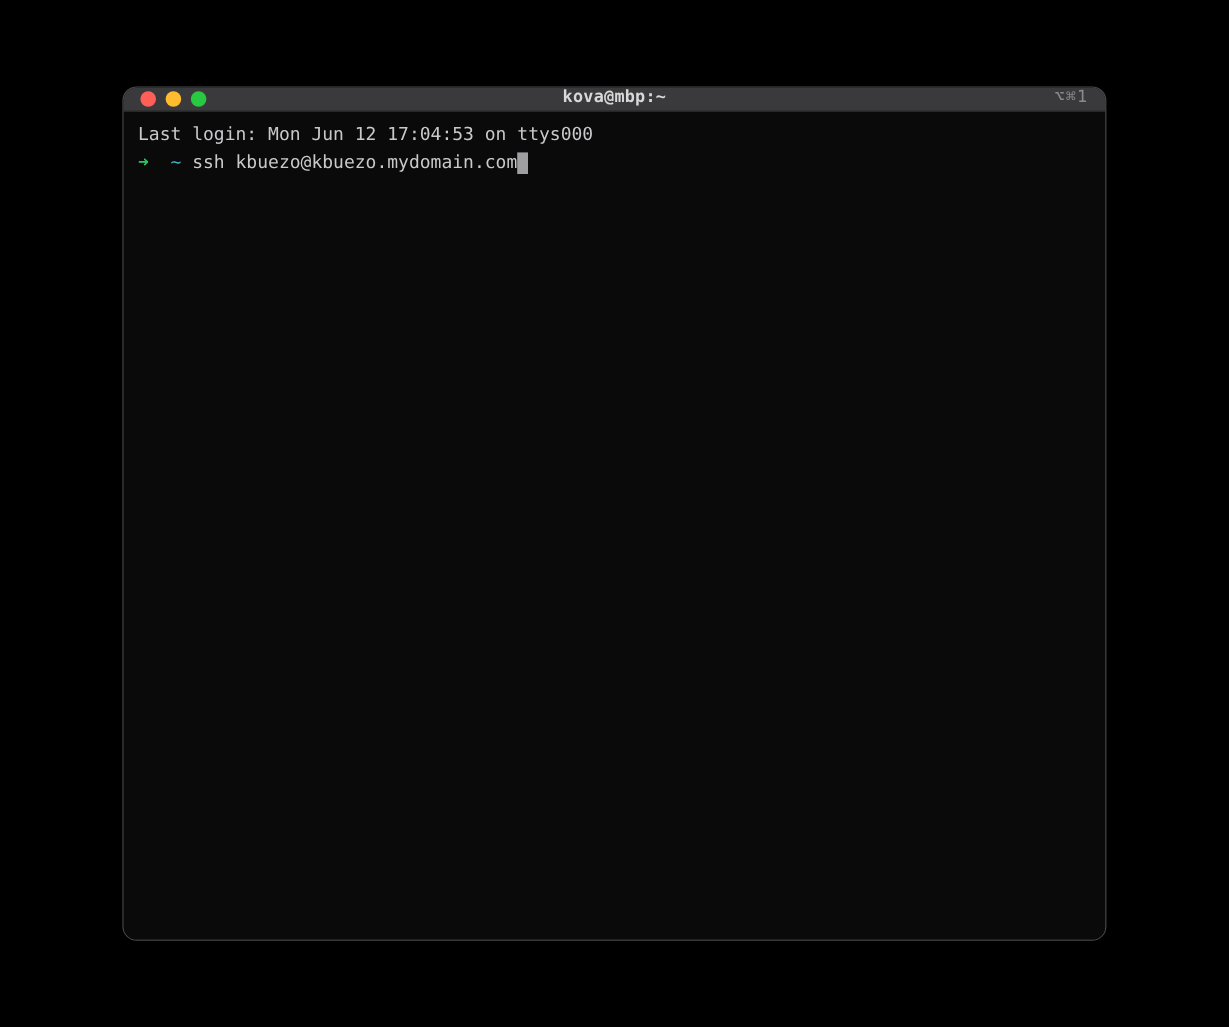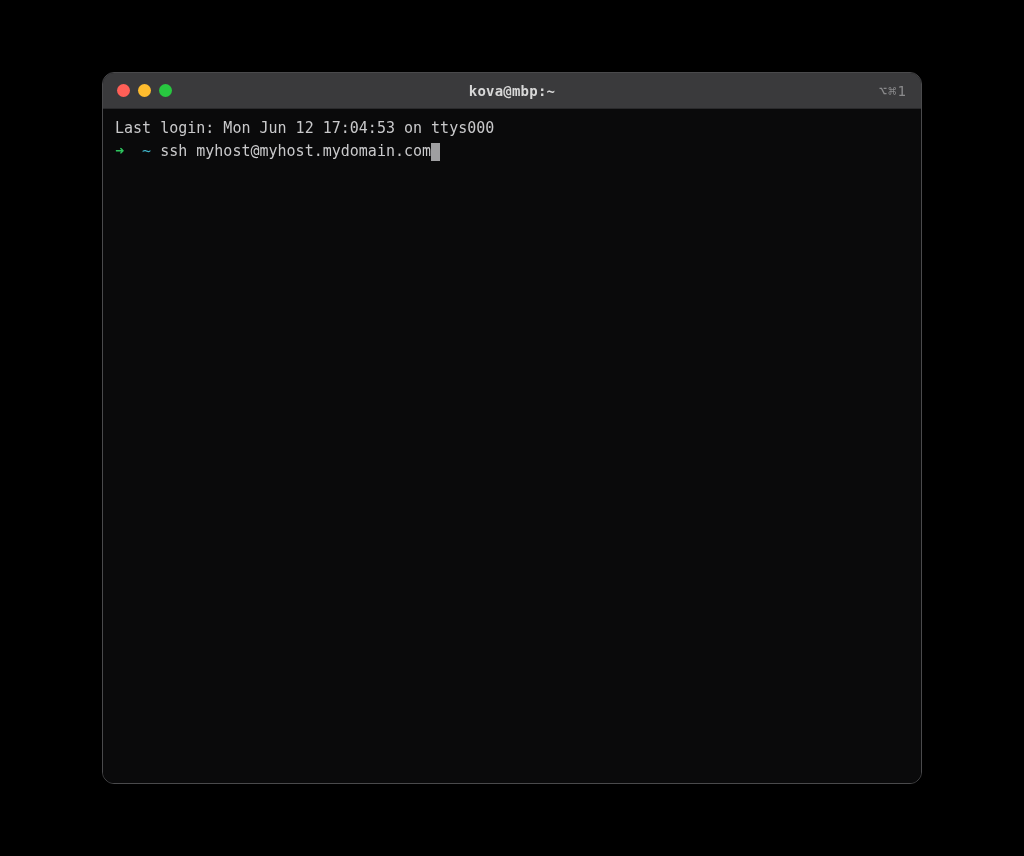--- a/index.html
+++ b/index.html
@@ -21,24 +21,23 @@
       height: 712px;
       background: #0a0a0b;
       border: 1px solid #4a4a4c;
       border-radius: 12px;
       overflow: hidden;
       box-shadow: 0 20px 80px rgba(0,0,0,0.8);
       display: flex;
       flex-direction: column;
     }
     .titlebar {
-      height: 36px;
+      height: 20px;
       background: #3a3a3c;
       display: flex;
-      align-items: center;
       position: relative;
       padding: 0 14px;
       border-bottom: 1px solid #2a2a2c;
     }
     .traffic-lights {
       display: flex;
       gap: 8px;
       align-items: center;
     }
     .traffic-light {
@@ -111,15 +110,15 @@
     <div class="traffic-lights">
       <div class="traffic-light close"></div>
       <div class="traffic-light minimize"></div>
       <div class="traffic-light zoom"></div>
     </div>
     <div class="window-title">kova@mbp:~</div>
     <div class="shortcut-indicator">⌥⌘1</div>
   </div>
   <div class="terminal-body">
     <div class="line">Last login: Mon Jun 12 17:04:53 on ttys000</div>
-    <div class="line"><span class="prompt-arrow">➜</span>  <span class="prompt-tilde">~</span> <span class="cmd-text">ssh myhost@myhost.mydomain.com</span><span class="cursor"></span></div>
+    <div class="line"><span class="prompt-arrow">➜</span>  <span class="prompt-tilde">~</span> <span class="cmd-text">ssh kbuezo@kbuezo.mydomain.com</span><span class="cursor"></span></div>
   </div>
 </div>
 
 </body></html>

